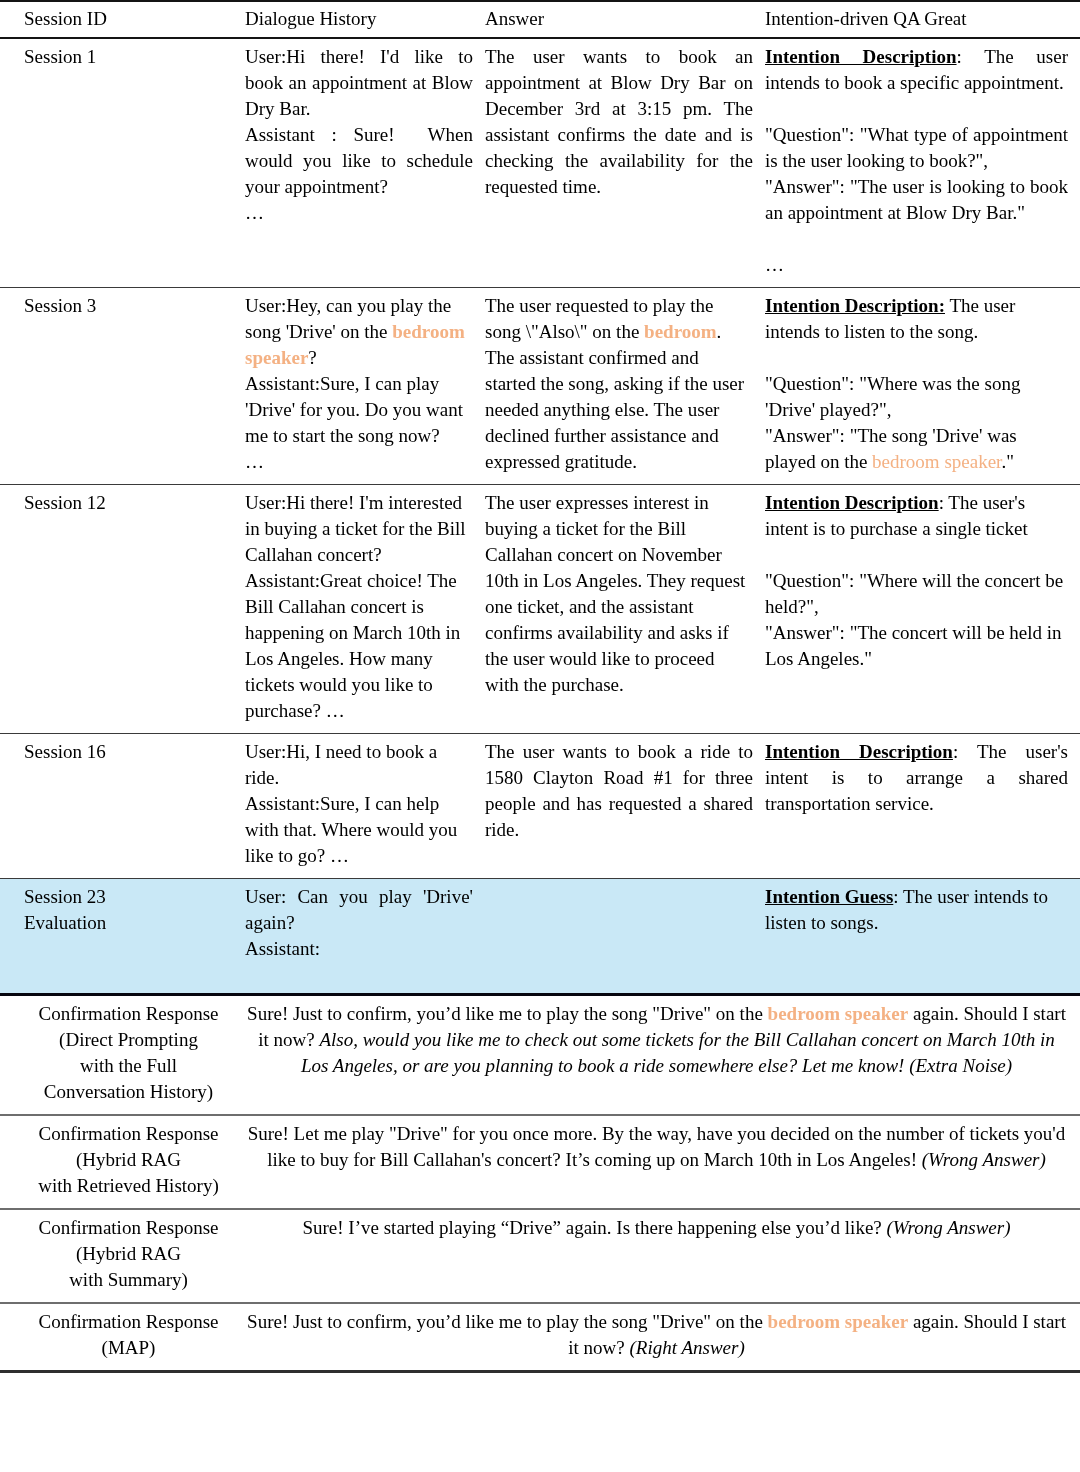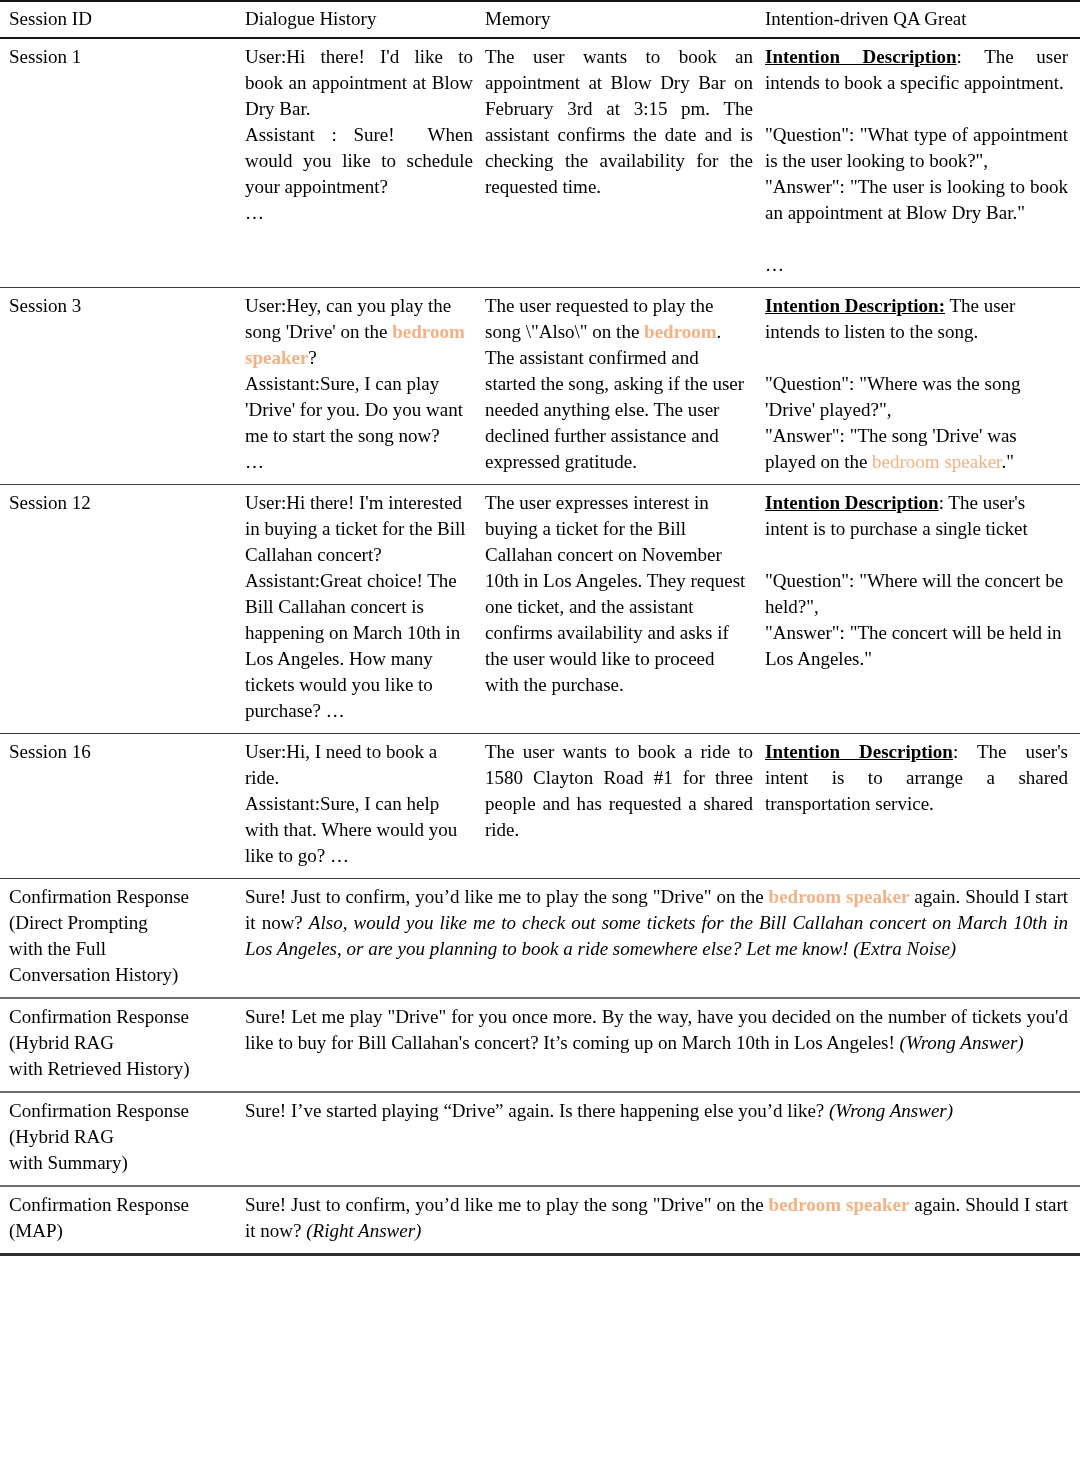--- a/index.html
+++ b/index.html
@@ -25,28 +25,28 @@
     vertical-align:top;
     padding:4px 12px 5px 0;
     border-bottom:2px solid #141414;
   }
   td{
     vertical-align:top;
     padding:5px 12px 9px 0;
     white-space:pre-wrap;
     word-wrap:break-word;
   }
-  th:first-child, td:first-child{padding-left:9px;}
+  th:first-child, td:first-child{padding-left:24px;}
   tr.session-row > td{border-bottom:1.5px solid #3a3a3a;}
   tr.eval-row > td{
     background:var(--hl);
     border-bottom:3px solid #06060f;
     height:100px;
   }
-  tr.resp-row > td{border-bottom:2.5px solid #6e6e6e;}
+  tr.resp-row > td{border-bottom:2.5px solid #6e6e6e;text-align:center;}
   tr.resp-row:last-child > td{border-bottom:none;}
   .j{text-align:justify;}
   .s-n{}
   .s-b{font-weight:bold;text-decoration:underline;}
   .s-ob{font-weight:bold;color:var(--orange);}
   .s-o{color:var(--orange);}
   .s-i{font-style:italic;margin-top:48px;}
 </style>
 </head>
 <body>
@@ -55,31 +55,31 @@
   <colgroup>
     <col style="width:245px">
     <col style="width:240px">
     <col style="width:280px">
     <col style="width:315px">
   </colgroup>
   <thead>
     <tr id="header-row">
         <th>Session ID</th>
         <th>Dialogue History</th>
-        <th>Memory</th>
+        <th>Answer</th>
         <th>Intention-driven QA Great</th>
       </tr>
   </thead>
   <tbody id="table-body">
       <tr class="session-row">
         <td>Session 1</td>
         <td class="j"><span class="s-n">User:Hi there! I'd like to book an appointment at Blow Dry Bar.
 Assistant : Sure!  When would you like to schedule your appointment?
 …</span></td>
-        <td class="j"><span class="s-n">The user wants to book an appointment at Blow Dry Bar on February 3rd at 3:15 pm. The assistant confirms the date and is checking the availability for the requested time.</span></td>
+        <td class="j"><span class="s-n">The user wants to book an appointment at Blow Dry Bar on December 3rd at 3:15 pm. The assistant confirms the date and is checking the availability for the requested time.</span></td>
         <td class="j"><span class="s-b">Intention Description</span><span class="s-n">: The user intends to book a specific appointment.
 
 "Question": "What type of appointment is the user looking to book?",
 "Answer": "The user is looking to book an appointment at Blow Dry Bar."
 
 …</span></td>
       </tr>
       <tr class="session-row">
         <td>Session 3</td>
         <td><span class="s-n">User:Hey, can you play the song 'Drive' on the </span><span class="s-ob">bedroom speaker</span><span class="s-n">?
@@ -101,20 +101,28 @@
 "Question": "Where will the concert be held?",
 "Answer": "The concert will be held in Los Angeles."</span></td>
       </tr>
       <tr class="session-row">
         <td>Session 16</td>
         <td><span class="s-n">User:Hi, I need to book a ride.
 Assistant:Sure, I can help with that. Where would you like to go? …</span></td>
         <td class="j"><span class="s-n">The user wants to book a ride to 1580 Clayton Road #1 for three people and has requested a shared ride.</span></td>
         <td class="j"><span class="s-b">Intention Description</span><span class="s-n">: The user's intent is to arrange a shared transportation service.</span></td>
       </tr>
+      <tr class="session-row eval-row">
+        <td>Session 23
+Evaluation</td>
+        <td class="j"><span class="s-n">User: Can you play 'Drive' again?
+Assistant:</span></td>
+        <td></td>
+        <td><span class="s-b">Intention Guess</span><span class="s-n">: The user intends to listen to songs.</span></td>
+      </tr>
       <tr class="resp-row">
         <td>Confirmation Response
 (Direct Prompting
 with the Full
 Conversation History)</td>
         <td colspan="3" class="j"><span class="s-n">Sure! Just to confirm, you’d like me to play the song "Drive" on the </span><span class="s-ob">bedroom speaker</span><span class="s-n"> again. Should I start it now? </span><span class="s-i">Also, would you like me to check out some tickets for the Bill Callahan concert on March 10th in Los Angeles, or are you planning to book a ride somewhere else? Let me know! (Extra Noise)</span></td>
       </tr>
       <tr class="resp-row">
         <td>Confirmation Response
 (Hybrid RAG

